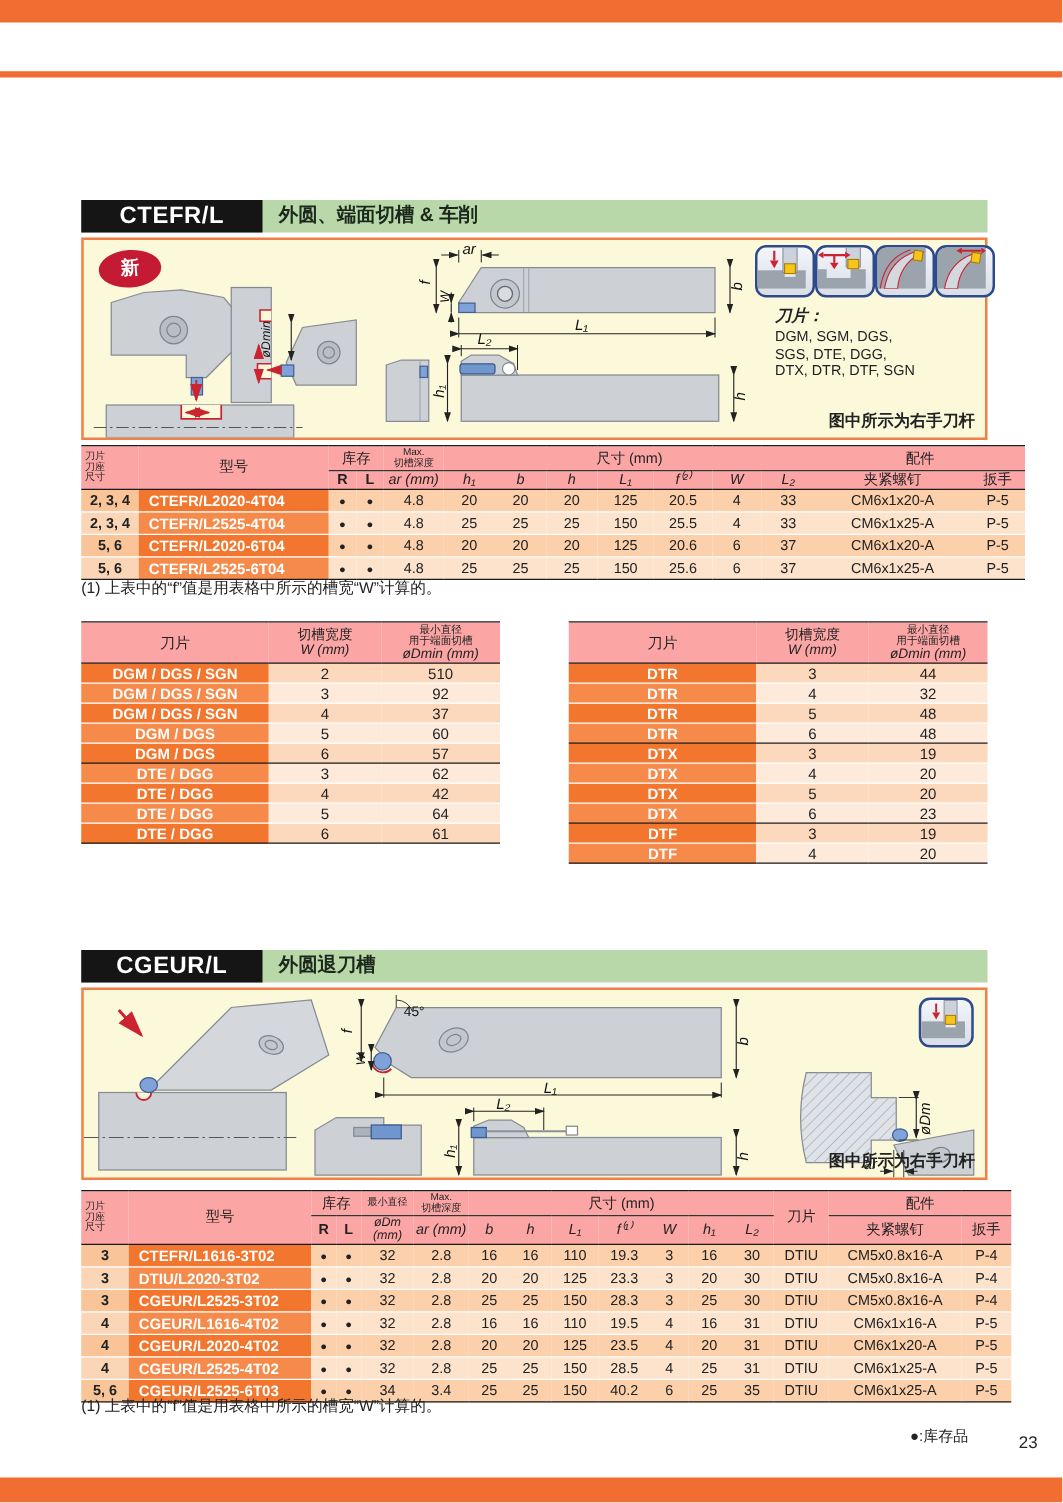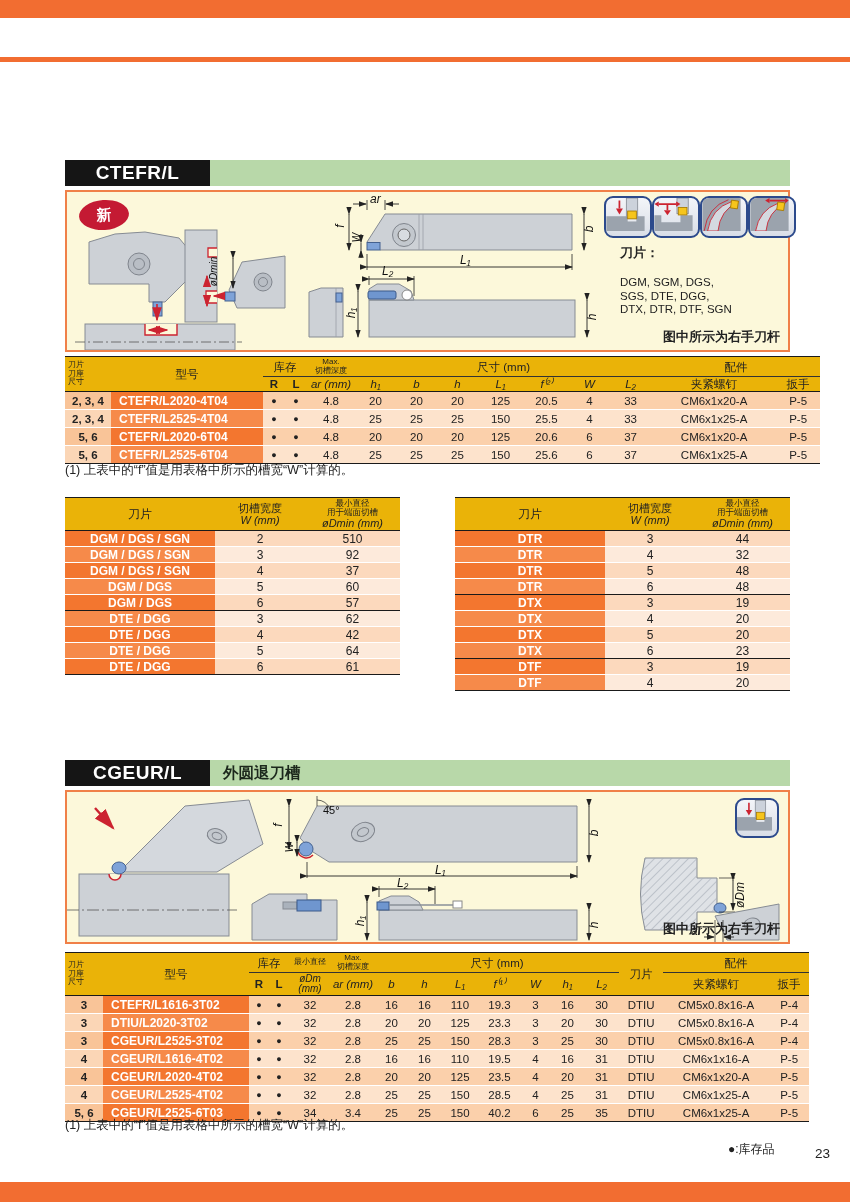--- a/index.html
+++ b/index.html
@@ -21,33 +21,33 @@
   #diag1{top:190px;height:158px;}
   #diag2{top:790px;height:150px;}
   .diag svg.scene{position:absolute;left:0;top:0;}
   .dlab{position:absolute;font-style:italic;font-size:12px;color:#111;white-space:nowrap;}
   .dlab.sm{font-size:10px;}
   .rot{transform:rotate(-90deg);transform-origin:center;}
   .plain{font-style:normal;font-size:11px;text-align:right;}
   .new-badge{position:absolute;left:12px;top:8px;width:50px;height:30px;background:#c41a33;border-radius:50%;
              color:#fff;font-size:15px;font-weight:bold;text-align:center;line-height:30px;transform:rotate(-4deg);}
   .inserts{position:absolute;left:553px;top:52px;width:165px;}
-  .inserts .t{font-size:13px;font-weight:bold;margin-bottom:14px;}
+  .inserts .t{font-size:13px;font-weight:bold;margin-bottom:2px;font-style:italic;}
   .inserts .l{font-size:11.5px;line-height:13.5px;white-space:pre-line;}
   .diag-note{position:absolute;right:8px;font-weight:bold;font-size:13px;color:#222;}
   .op-badge{position:absolute;width:44px;height:38px;border:2.5px solid #2c4a8c;border-radius:9px;
             background:linear-gradient(#f3f5f9,#d9dee7);overflow:hidden;}
   .op-badge svg{display:block;}
 
   
   table{border-collapse:collapse;table-layout:fixed;width:725px;font-size:11.5px;color:#222;}
   .tbl{position:absolute;left:65px;}
   #tbl1{top:356px;} #tbl2{top:952px;}
   table{border-top:1.6px solid #1a1a1a;}
-  th{font-weight:normal;background:#eab308;padding:1px 0;line-height:12px;}
+  th{font-weight:normal;background:#fca5a5;padding:1px 0;line-height:12px;}
   .grp{border-bottom:1px solid #333;}
   .hb{border-bottom:1.6px solid #1a1a1a;}
   .tiny{font-size:8px;line-height:8.5px;}
   .pre{white-space:pre-line;}
   .it{font-style:italic;}
   .bold{font-weight:bold;}
   .seat-h{text-align:left;padding-left:3px;}
   tbody td{text-align:center;height:17px;border-bottom:1px solid #fff;padding:0;}
   tbody tr:last-child td{border-bottom:1.6px solid #1a1a1a;}
   tbody tr:nth-of-type(odd) td{background:#fbd0ab;}
@@ -81,20 +81,21 @@
   .pageno{position:absolute;left:815px;top:1146px;font-size:13.5px;}
 </style>
 </head>
 <body>
 
 <div class="band" id="band-top"></div>
 <div class="band" id="band-thin"></div>
 
 <div class="sec-bar" style="top:160px;">
   <div class="sec-code">CTEFR/L</div>
+  <div class="sec-title">外圆、端面切槽 &amp; 车削</div>
 </div>
 
 <div class="diag" id="diag1">
   <svg class="scene" width="721" height="158" viewBox="0 0 721 158">
     <defs>
       <marker id="ma" markerWidth="9" markerHeight="8" refX="8" refY="3" orient="auto">
           <path d="M0,0L9,3L0,6Z" fill="#222"></path>
         </marker>
       <marker id="mr" markerWidth="9" markerHeight="8" refX="8" refY="3" orient="auto">
           <path d="M0,0L9,3L0,6Z" fill="#cc2330"></path>

